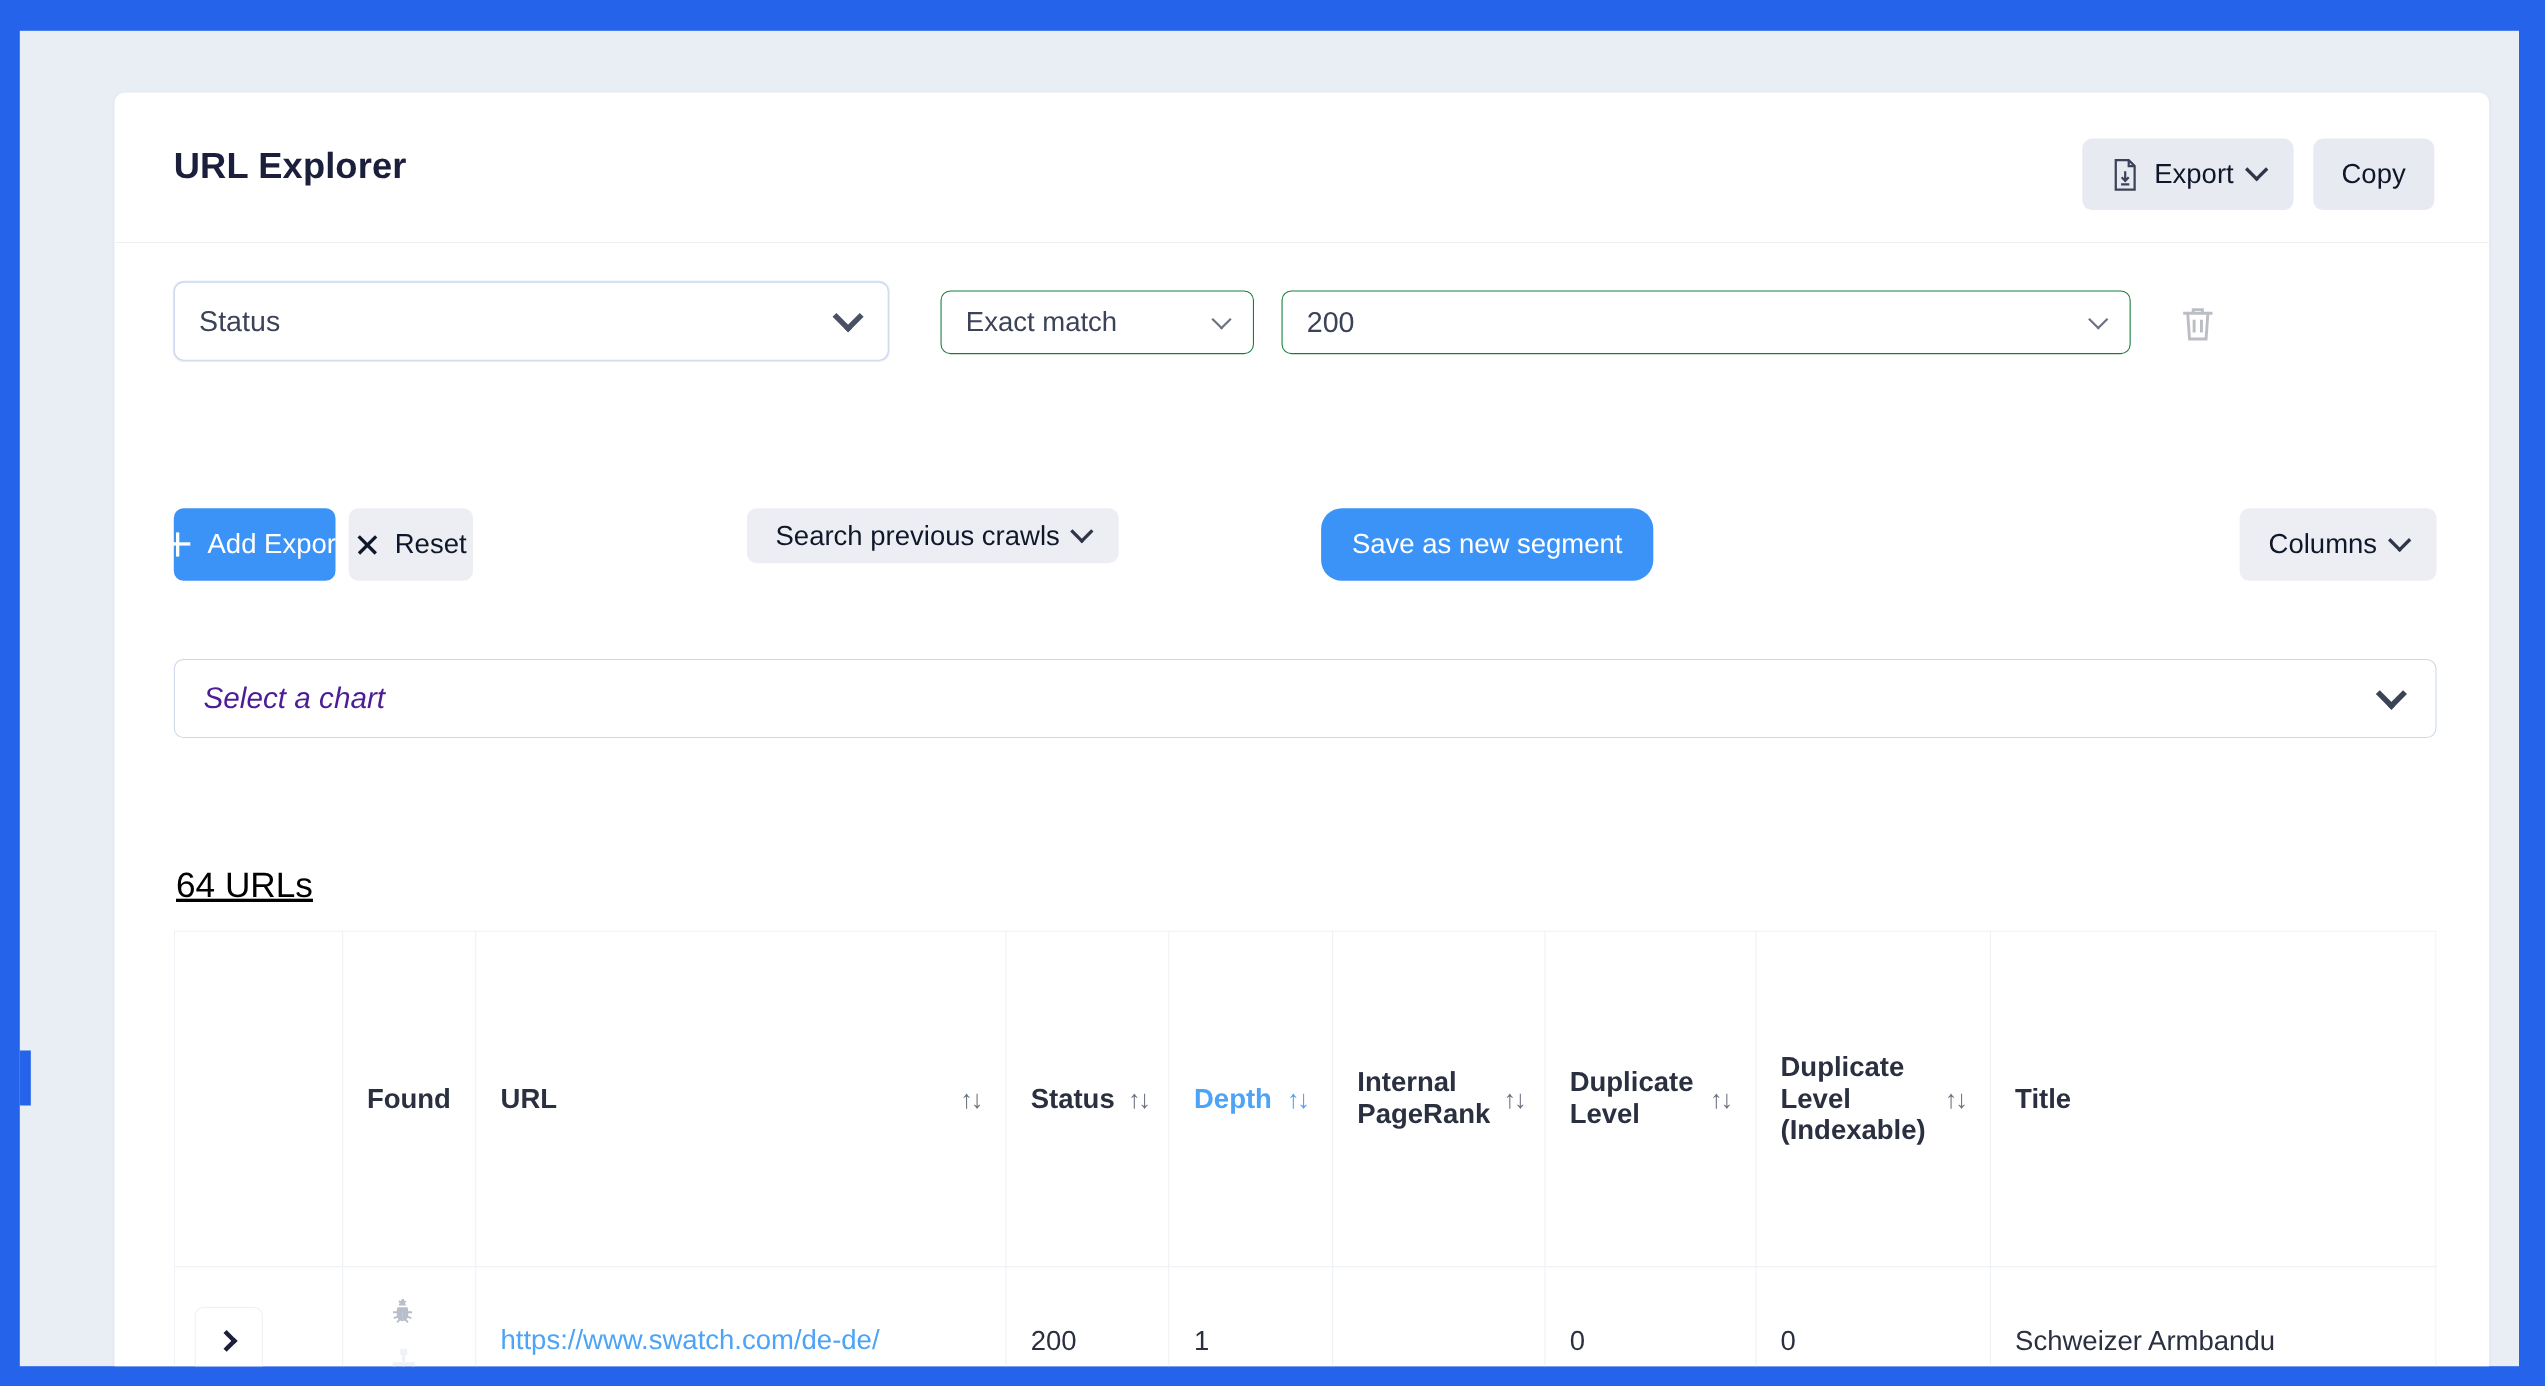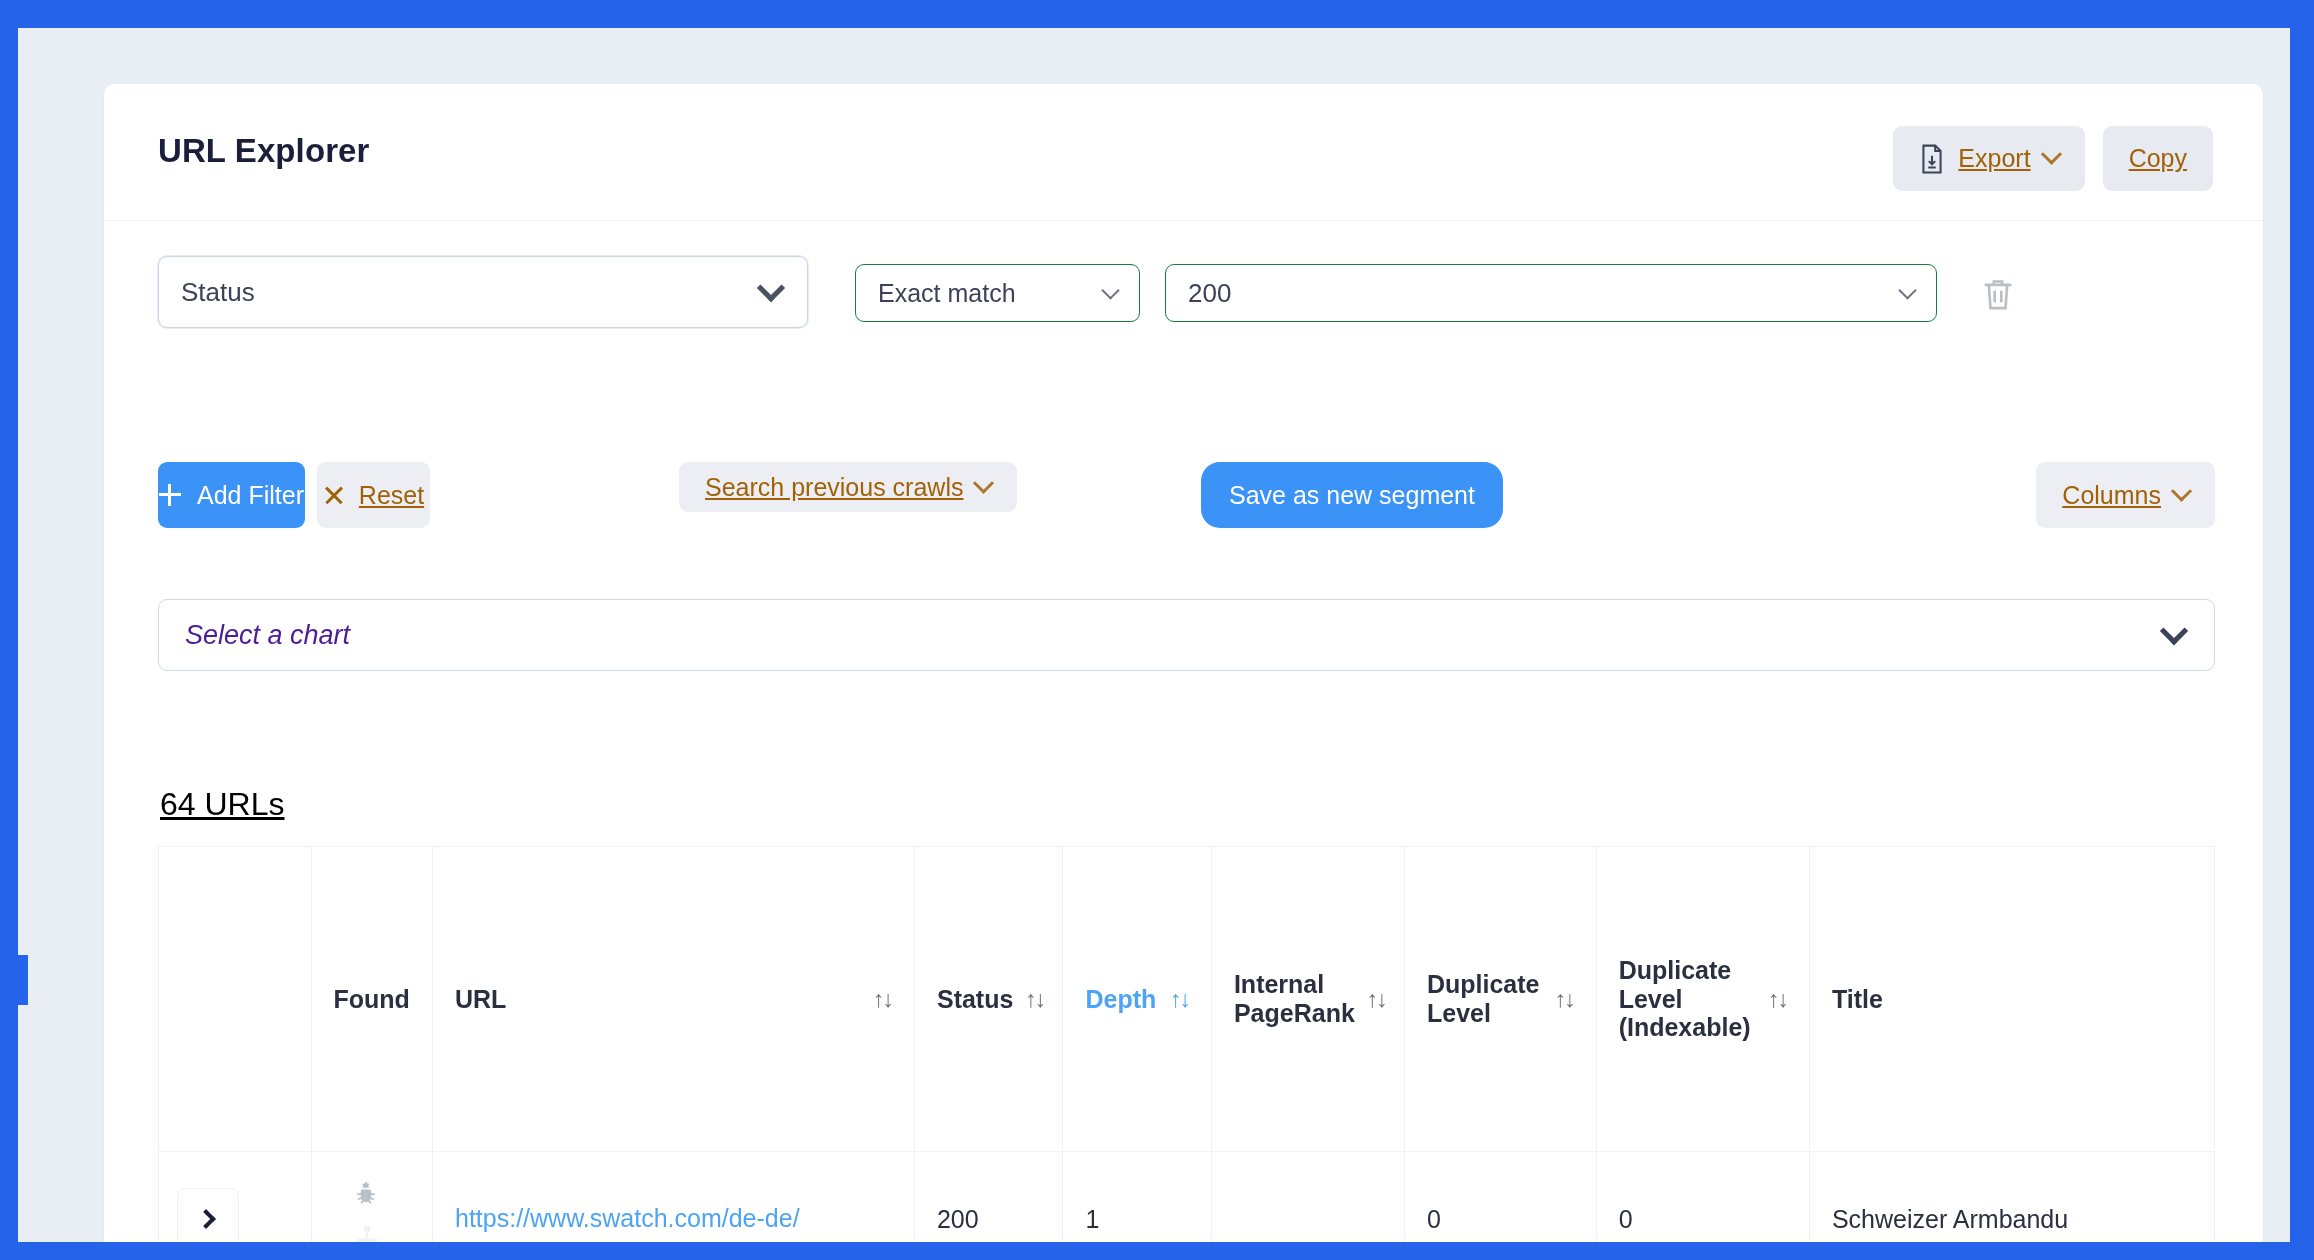--- a/index.html
+++ b/index.html
@@ -88,25 +88,24 @@
     cursor: pointer;
     display: inline-flex;
     align-items: center;
     justify-content: center;
     gap: 13px;
     white-space: nowrap;
   }
 
   .btn-gray {
     background: #e7eaf0;
-    color: #a16207;
+    color: #0f172a;
     font-size: 25px;
     padding: 0 26px;
     height: 65px;
-    text-decoration: underline;
   }
 
   .btn-blue {
     background: #3b93f7;
     color: #ffffff;
     font-size: 25px;
     padding: 0 28px;
     height: 65px;
   }
 
@@ -497,21 +496,21 @@
           <svg width="40" height="40" viewBox="0 0 24 24" fill="none" stroke="#6b7280" stroke-width="1.6">
             <path d="M4 6.5h16M9.5 6.5V4.5h5v2M6.5 6.5l1 14h9l1-14"></path>
             <path d="M10 10v7M14 10v7"></path>
           </svg>
         </div>
       </div>
 
       <div id="action-row">
         <button class="btn btn-blue" id="btn-add-filter">
           <span class="plus-icon"></span>
-          <span>Add Filter</span>
+          <span>Add Export</span>
         </button>
 
         <button class="btn btn-gray" id="btn-reset">
           <span class="x-icon"></span>
           <span>Reset</span>
         </button>
 
         <button class="btn btn-gray" id="btn-search-crawls">
           <span>Search previous crawls</span>
           <span class="chev"></span>

